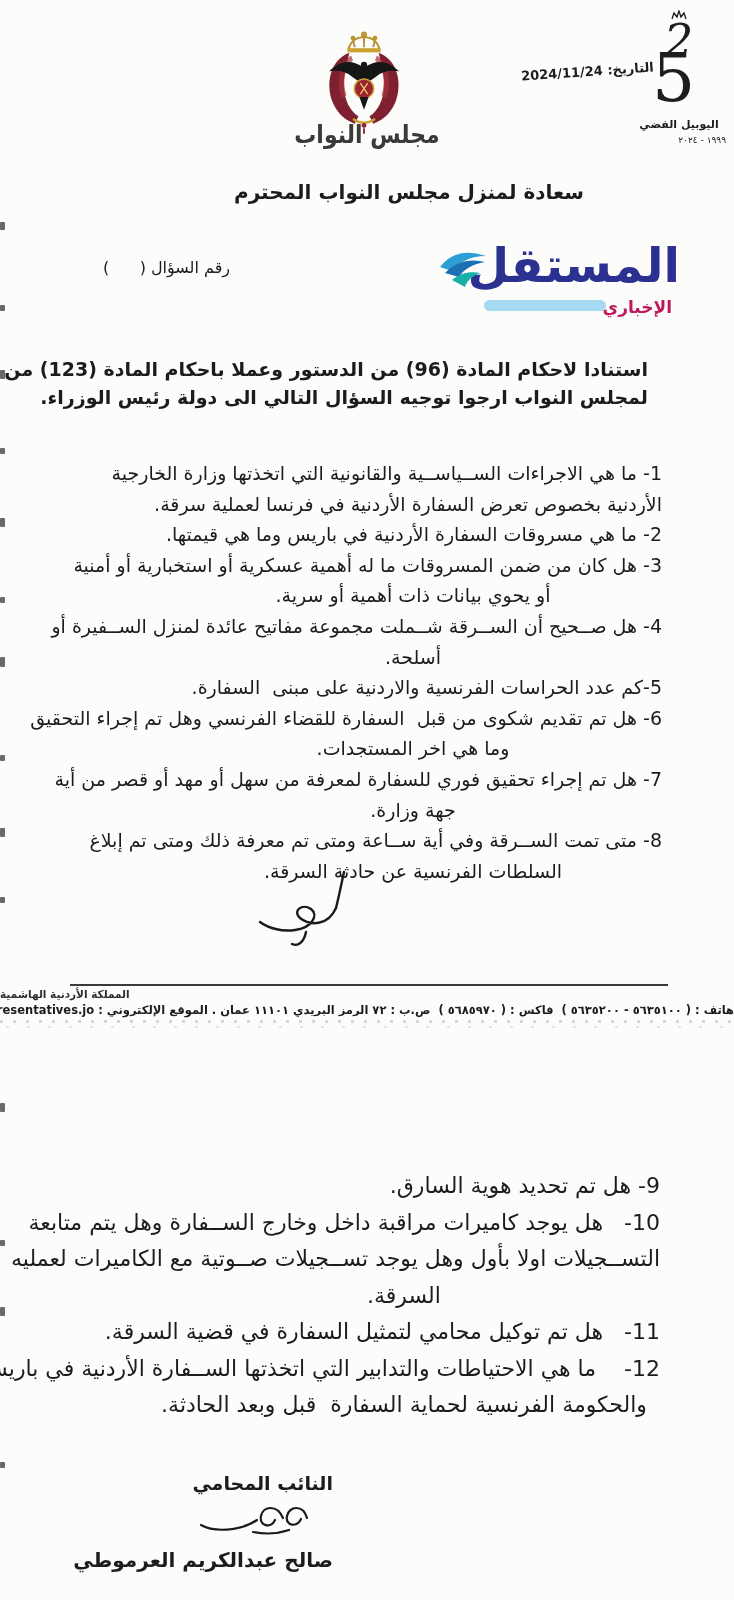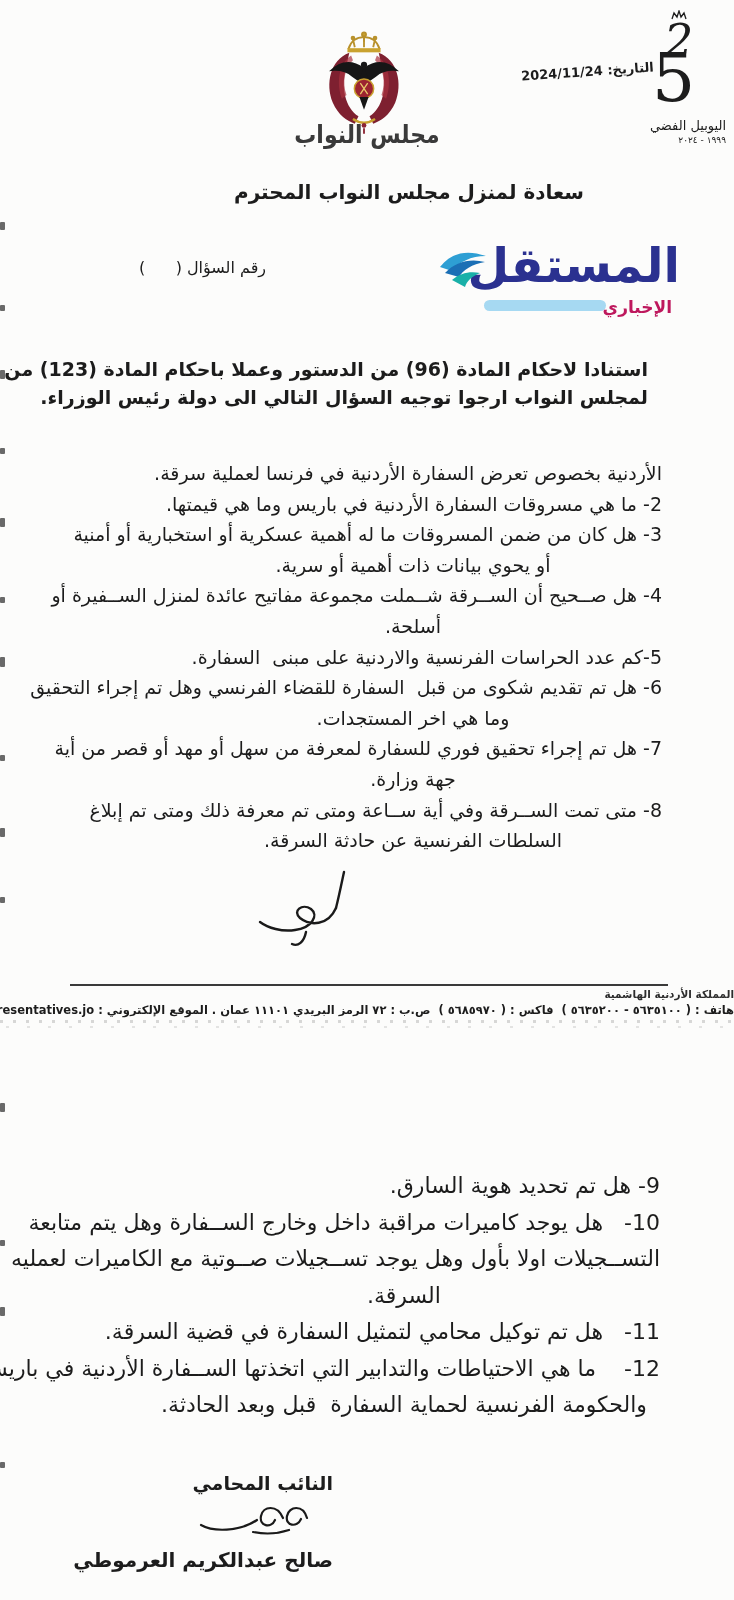--- a/index.html
+++ b/index.html
@@ -16,45 +16,45 @@
   .emblem{left:318px;top:30px;width:92px;height:110px;}
   .council-callig{
     left:290px;top:122px;width:154px;text-align:center;
     font-size:22px;font-weight:bold;color:#3a3a3a;
     transform:scaleY(1.12);letter-spacing:-1px;white-space:pre;
   }
   .jubilee{left:632px;top:10px;width:94px;height:140px;color:#1d1d1d;}
   .jub-crown{position:absolute;left:38px;top:0;}
   .jub-2{position:absolute;left:32px;top:8px;font-family:"DejaVu Serif",serif;font-size:46px;line-height:1;font-style:italic;}
   .jub-5{position:absolute;left:20px;top:34px;font-family:"DejaVu Serif",serif;font-size:68px;line-height:1;}
-  .jub-title{position:absolute;left:0;top:108px;width:100%;text-align:right;font-size:13px;font-weight:normal;white-space:pre;}
+  .jub-title{position:absolute;left:0;top:108px;width:100%;text-align:center;font-size:11px;font-weight:bold;white-space:pre;}
   .jub-years{position:absolute;left:0;top:125px;width:100%;text-align:right;font-size:9px;white-space:pre;}
   .date-line{right:80px;top:64px;font-size:13px;font-weight:bold;transform:rotate(-4deg);white-space:pre;}
   .salutation{right:150px;top:180px;font-size:20px;font-weight:bold;white-space:pre;}
-  .question-no{right:468px;top:258px;font-size:16px;white-space:pre;}
+  .question-no{right:504px;top:258px;font-size:16px;white-space:pre;}
 
   
   .watermark{left:438px;top:242px;width:242px;height:82px;}
   .wm-name{position:absolute;right:0px;top:-2px;font-size:48px;line-height:1.05;font-weight:bold;color:#2b3190;white-space:pre;letter-spacing:-2px;}
   .wm-bar{position:absolute;left:46px;top:58px;width:122px;height:11px;border-radius:6px;background:#a6d9f2;}
   .wm-tagline{position:absolute;right:8px;top:55px;font-size:17px;font-weight:bold;color:#be185d;white-space:pre;}
   .wm-wave{position:absolute;left:0px;top:3px;}
 
   
   .intro{left:88px;width:560px;top:356px;font-size:19px;font-weight:bold;line-height:27.5px;}
   .q1-list{left:74px;width:588px;top:458px;font-size:19px;line-height:30.6px;}
   .q2-list{left:58px;width:602px;top:1168px;font-size:22px;line-height:36.5px;}
   .ln{white-space:pre;text-align:right;overflow:visible;}
   .ln.end{text-align:center;padding-left:90px;}
   .ln.one{text-align:right;}
 
   
   .sig1{left:240px;top:868px;}
   .rule{left:70px;top:984px;width:598px;height:2px;background:#3a3a3a;}
-  .kingdom{left:0;top:988px;width:734px;text-align:right;font-size:10.5px;font-weight:bold;color:#2d2d2d;transform:scaleY(1.05);white-space:pre;}
+  .kingdom{left:0;top:988px;width:675px;text-align:left;font-size:10.5px;font-weight:bold;color:#2d2d2d;transform:scaleY(1.05);white-space:pre;}
   .contact{left:0;top:1003px;width:734px;text-align:center;font-size:11.5px;font-weight:bold;white-space:pre;}
 
   
   .seam{left:0;top:1018px;width:734px;height:13px;opacity:.55;
     background:
       repeating-linear-gradient(90deg, rgba(60,60,60,.35) 0 3px, transparent 3px 13px) 0 2px/100% 3px no-repeat,
       repeating-linear-gradient(90deg, transparent 0 6px, rgba(90,90,90,.28) 6px 9px, transparent 9px 21px) 0 8px/100% 2px no-repeat;
     filter:blur(.4px);
   }
 
@@ -131,20 +131,21 @@
   <div class="wm-tagline">الإخباري</div>
 </div>
 
 <div class="abs intro rtl" id="intro-block">
     <div class="ln mid">استنادا لاحكام المادة (96) من الدستور وعملا باحكام المادة (123) من النظام الداخلي</div>
     <div class="ln end">لمجلس النواب ارجوا توجيه السؤال التالي الى دولة رئيس الوزراء.</div>
   </div>
 
 <div class="abs q1-list rtl" id="q1-list">
     <div>
+      <div class="ln mid">1- ما هي الاجراءات الســياســية والقانونية التي اتخذتها وزارة الخارجية</div>
       <div class="ln end">الأردنية بخصوص تعرض السفارة الأردنية في فرنسا لعملية سرقة.</div>
     </div>
     <div>
       <div class="ln one">2- ما هي مسروقات السفارة الأردنية في باريس وما هي قيمتها.</div>
     </div>
     <div>
       <div class="ln mid">3- هل كان من ضمن المسروقات ما له أهمية عسكرية أو استخبارية أو أمنية</div>
       <div class="ln end">أو يحوي بيانات ذات أهمية أو سرية.</div>
     </div>
     <div>

